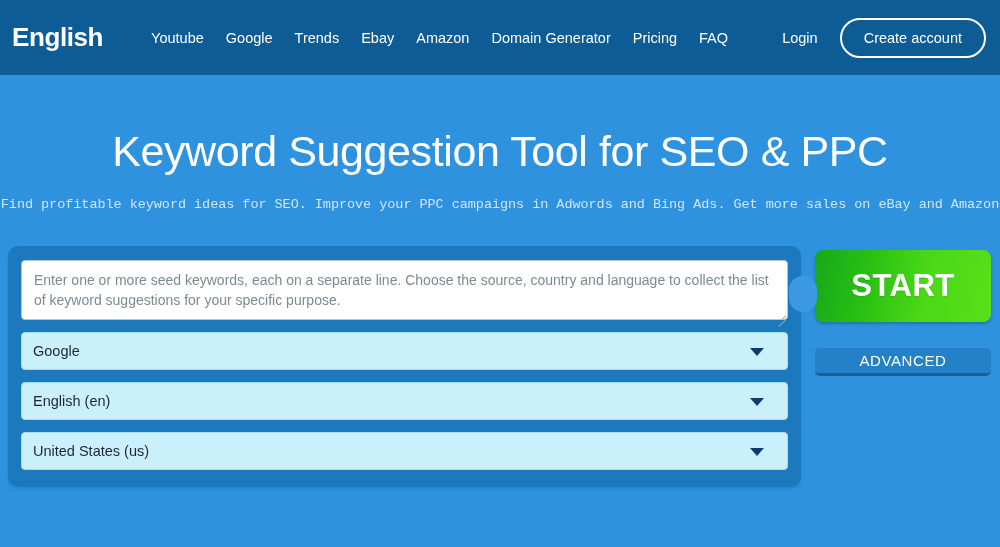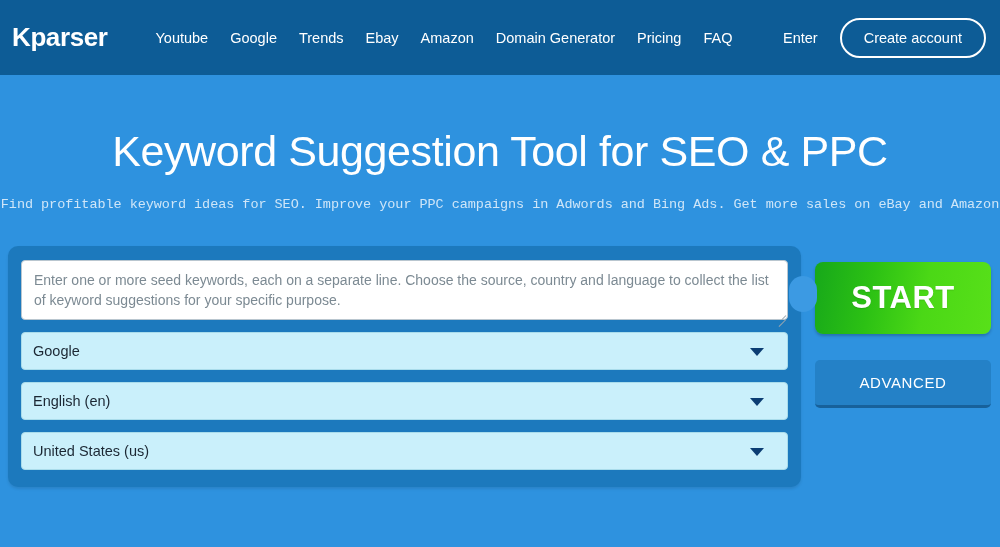--- a/index.html
+++ b/index.html
@@ -203,21 +203,21 @@
     height: 36px;
     background: #3c9ae3;
     border-radius: 14px;
     z-index: 3;
   }
 
   
   .right-col {
     position: absolute;
     left: 815px;
-    top: 16px;
+    top: 4px;
     width: 176px;
   }
 
   .start-btn {
     display: block;
     width: 176px;
     height: 72px;
     border: none;
     border-radius: 8px;
     background: linear-gradient(100deg, #17a81a 0%, #2cc114 32%, #4bd816 62%, #58e019 100%);
@@ -228,51 +228,51 @@
     letter-spacing: 0.5px;
     cursor: pointer;
     box-shadow: 0 2px 3px rgba(0,0,0,0.22);
     text-shadow: 0 1px 1px rgba(0,0,0,0.12);
   }
 
   .advanced-btn {
     display: block;
     margin-top: 26px;
     width: 176px;
-    height: 48px;
+    height: 28px;
     border: none;
     border-bottom: 3px solid #17619b;
     border-radius: 5px;
     background: #2481c7;
     color: #ffffff;
     font-family: "Liberation Sans", sans-serif;
     font-size: 15px;
     letter-spacing: 0.6px;
     cursor: pointer;
   }
 </style>
 </head>
 <body>
 
 <div class="navbar">
-  <div class="logo">Kparser</div>
+  <div class="logo">English</div>
 
   <ul class="nav-links">
     <li><a class="nav-link">Youtube</a></li>
     <li><a class="nav-link">Google</a></li>
     <li><a class="nav-link">Trends</a></li>
     <li><a class="nav-link">Ebay</a></li>
     <li><a class="nav-link">Amazon</a></li>
     <li><a class="nav-link">Domain Generator</a></li>
     <li><a class="nav-link">Pricing</a></li>
     <li><a class="nav-link">FAQ</a></li>
   </ul>
 
   <div class="nav-right">
-    <a class="login-link">Enter</a>
+    <a class="login-link">Login</a>
     <button class="create-account-btn">Create account</button>
   </div>
 </div>
 
 <div class="hero">
 
   <h1 class="hero-title">Keyword Suggestion Tool for SEO &amp; PPC</h1>
   <p class="hero-subtitle">Find profitable keyword ideas for SEO. Improve your PPC campaigns in Adwords and Bing Ads. Get more sales on eBay and Amazon</p>
 
   <div class="form-area">

